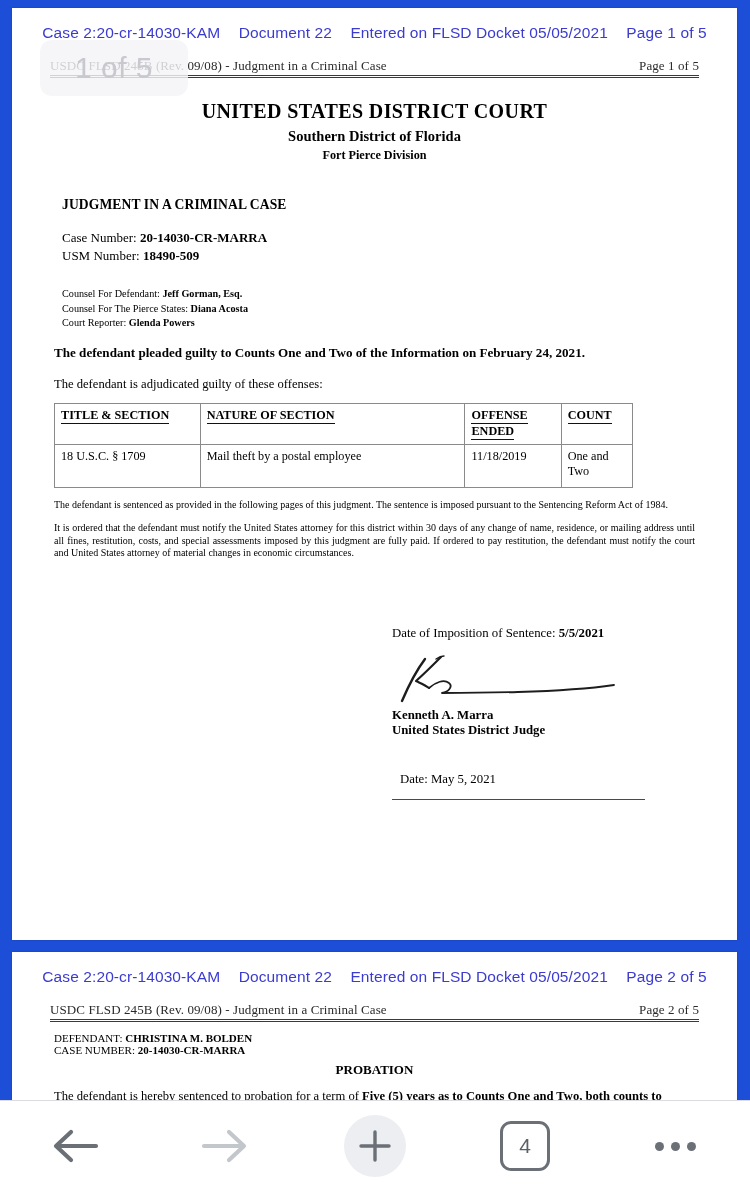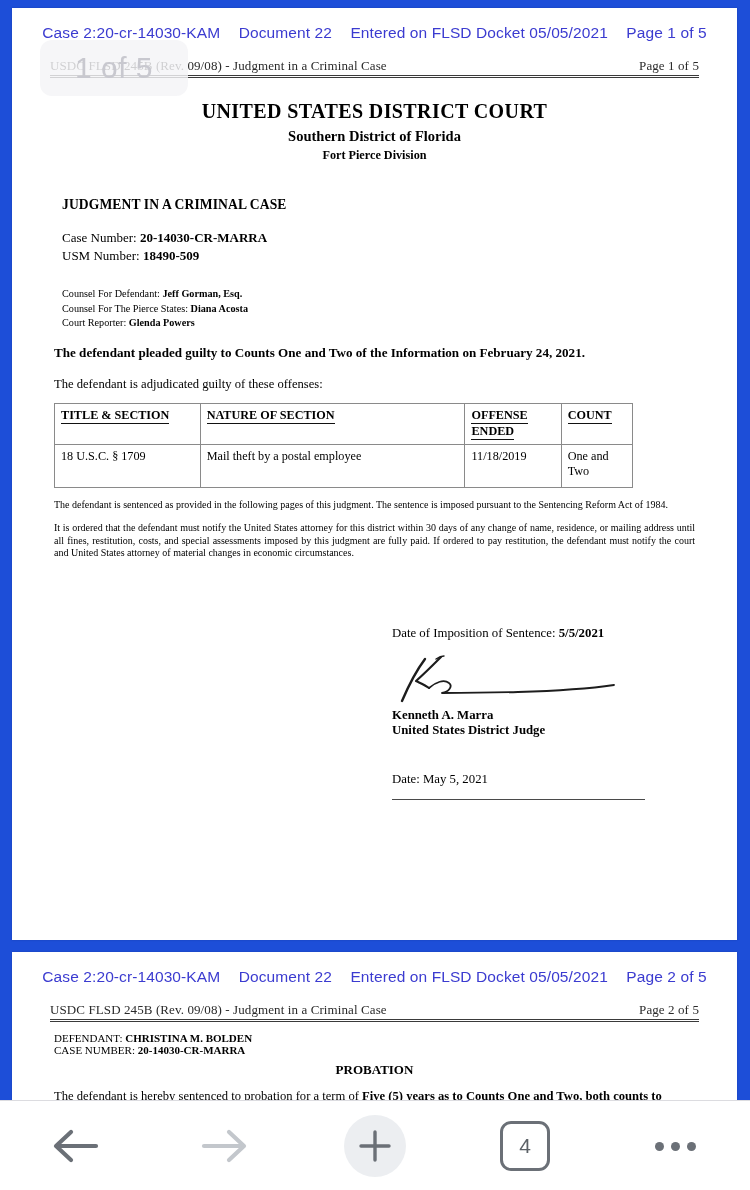--- a/index.html
+++ b/index.html
@@ -147,21 +147,21 @@
     line-height: 1.26;
   }
 
   
   .sigwrap { margin: 66px 42px 0 0; padding-left: 380px; }
   .dois { font-size: 12.8px; }
   .dois b { font-weight: bold; }
   .sig-svg { margin: 8px 0 0 0; display: block; }
   .judge   { font-size: 12.8px; font-weight: bold; margin-top: 1px; }
   .judge2  { font-size: 12.8px; font-weight: bold; }
-  .datesig { font-size: 12.8px; margin-top: 34px; }
+  .datesig { font-size: 12.8px; margin-top: 34px; margin-left: 8px; }
   .sig-rule {
     margin-top: 12px;
     width: 253px;
     border-bottom: 1px solid #4a4a4a;
   }
 
   
   .p2line  { margin: 0 42px; font-size: 11px; }
   .p2line b { font-weight: bold; }
   .p2head  { text-align: center; font-size: 13px; font-weight: bold; margin-top: 6px; }

